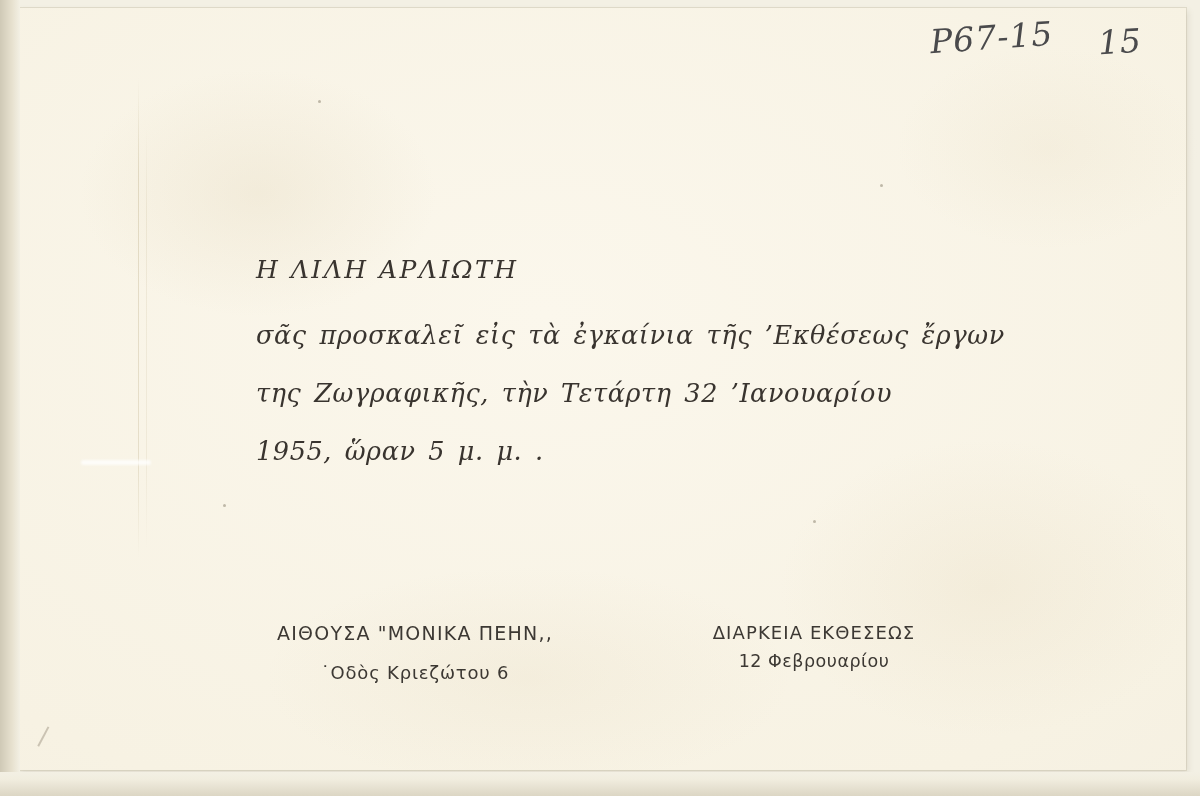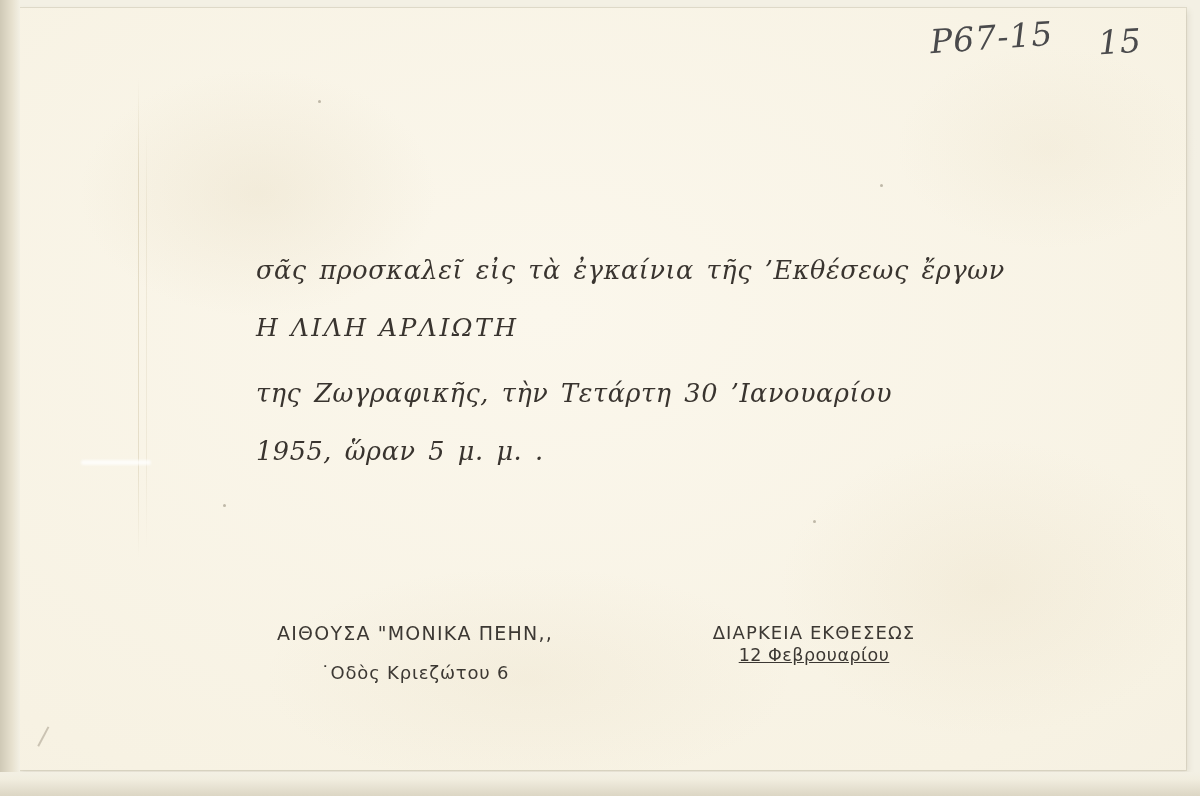--- a/index.html
+++ b/index.html
@@ -156,22 +156,21 @@
   .duration .duration-title {
     font-size: 18px;
     letter-spacing: 1.1px;
   }
   .duration .duration-from {
     font-size: 17.5px;
     margin-top: 17px;
   }
   .duration .duration-to {
     font-size: 17.5px;
-    margin-top: 2px;
-    text-decoration: underline;
+    margin-top: 8px;
   }
 
   
   .speck { position: absolute; background: rgba(120,110,92,0.45); border-radius: 50%; }
 </style>
 </head>
 <body>
 
 <div class="scan-sheet">
 
@@ -190,23 +189,23 @@
   </div>
 
   <div class="scan-edge-left"></div>
   <div class="scan-edge-bottom"></div>
   <div class="scuff scuff-b"></div>
 
   <div class="hand-mark hand-ref">P67-15</div>
   <div class="hand-mark hand-num">15</div>
 
   <div class="invite-body">
+    <div class="line headline">Η ΛΙΛΗ ΑΡΛΙΩΤΗ</div>
     <div class="line body-line">σᾶς  προσκαλεῖ εἰς τὰ ἐγκαίνια τῆς ’Εκθέσεως ἔργων</div>
-    <div class="line headline">Η ΛΙΛΗ ΑΡΛΙΩΤΗ</div>
-    <div class="line body-line">της  Ζωγραφικῆς,  τὴν  Τετάρτη  30  ’Ιανουαρίου</div>
+    <div class="line body-line">της  Ζωγραφικῆς,  τὴν  Τετάρτη  32  ’Ιανουαρίου</div>
     <div class="line body-line">1955,  ὥραν  5  μ. μ. .</div>
   </div>
 
   <div class="footer">
     <div class="footer-col venue">
       <div class="venue-name">ΑΙΘΟΥΣΑ "ΜΟΝΙΚΑ ΠΕΗΝ,,</div>
       <div class="venue-address">˙Οδὸς Κριεζώτου 6</div>
     </div>
     <div class="footer-col duration">
       <div class="duration-title">ΔΙΑΡΚΕΙΑ ΕΚΘΕΣΕΩΣ</div>

